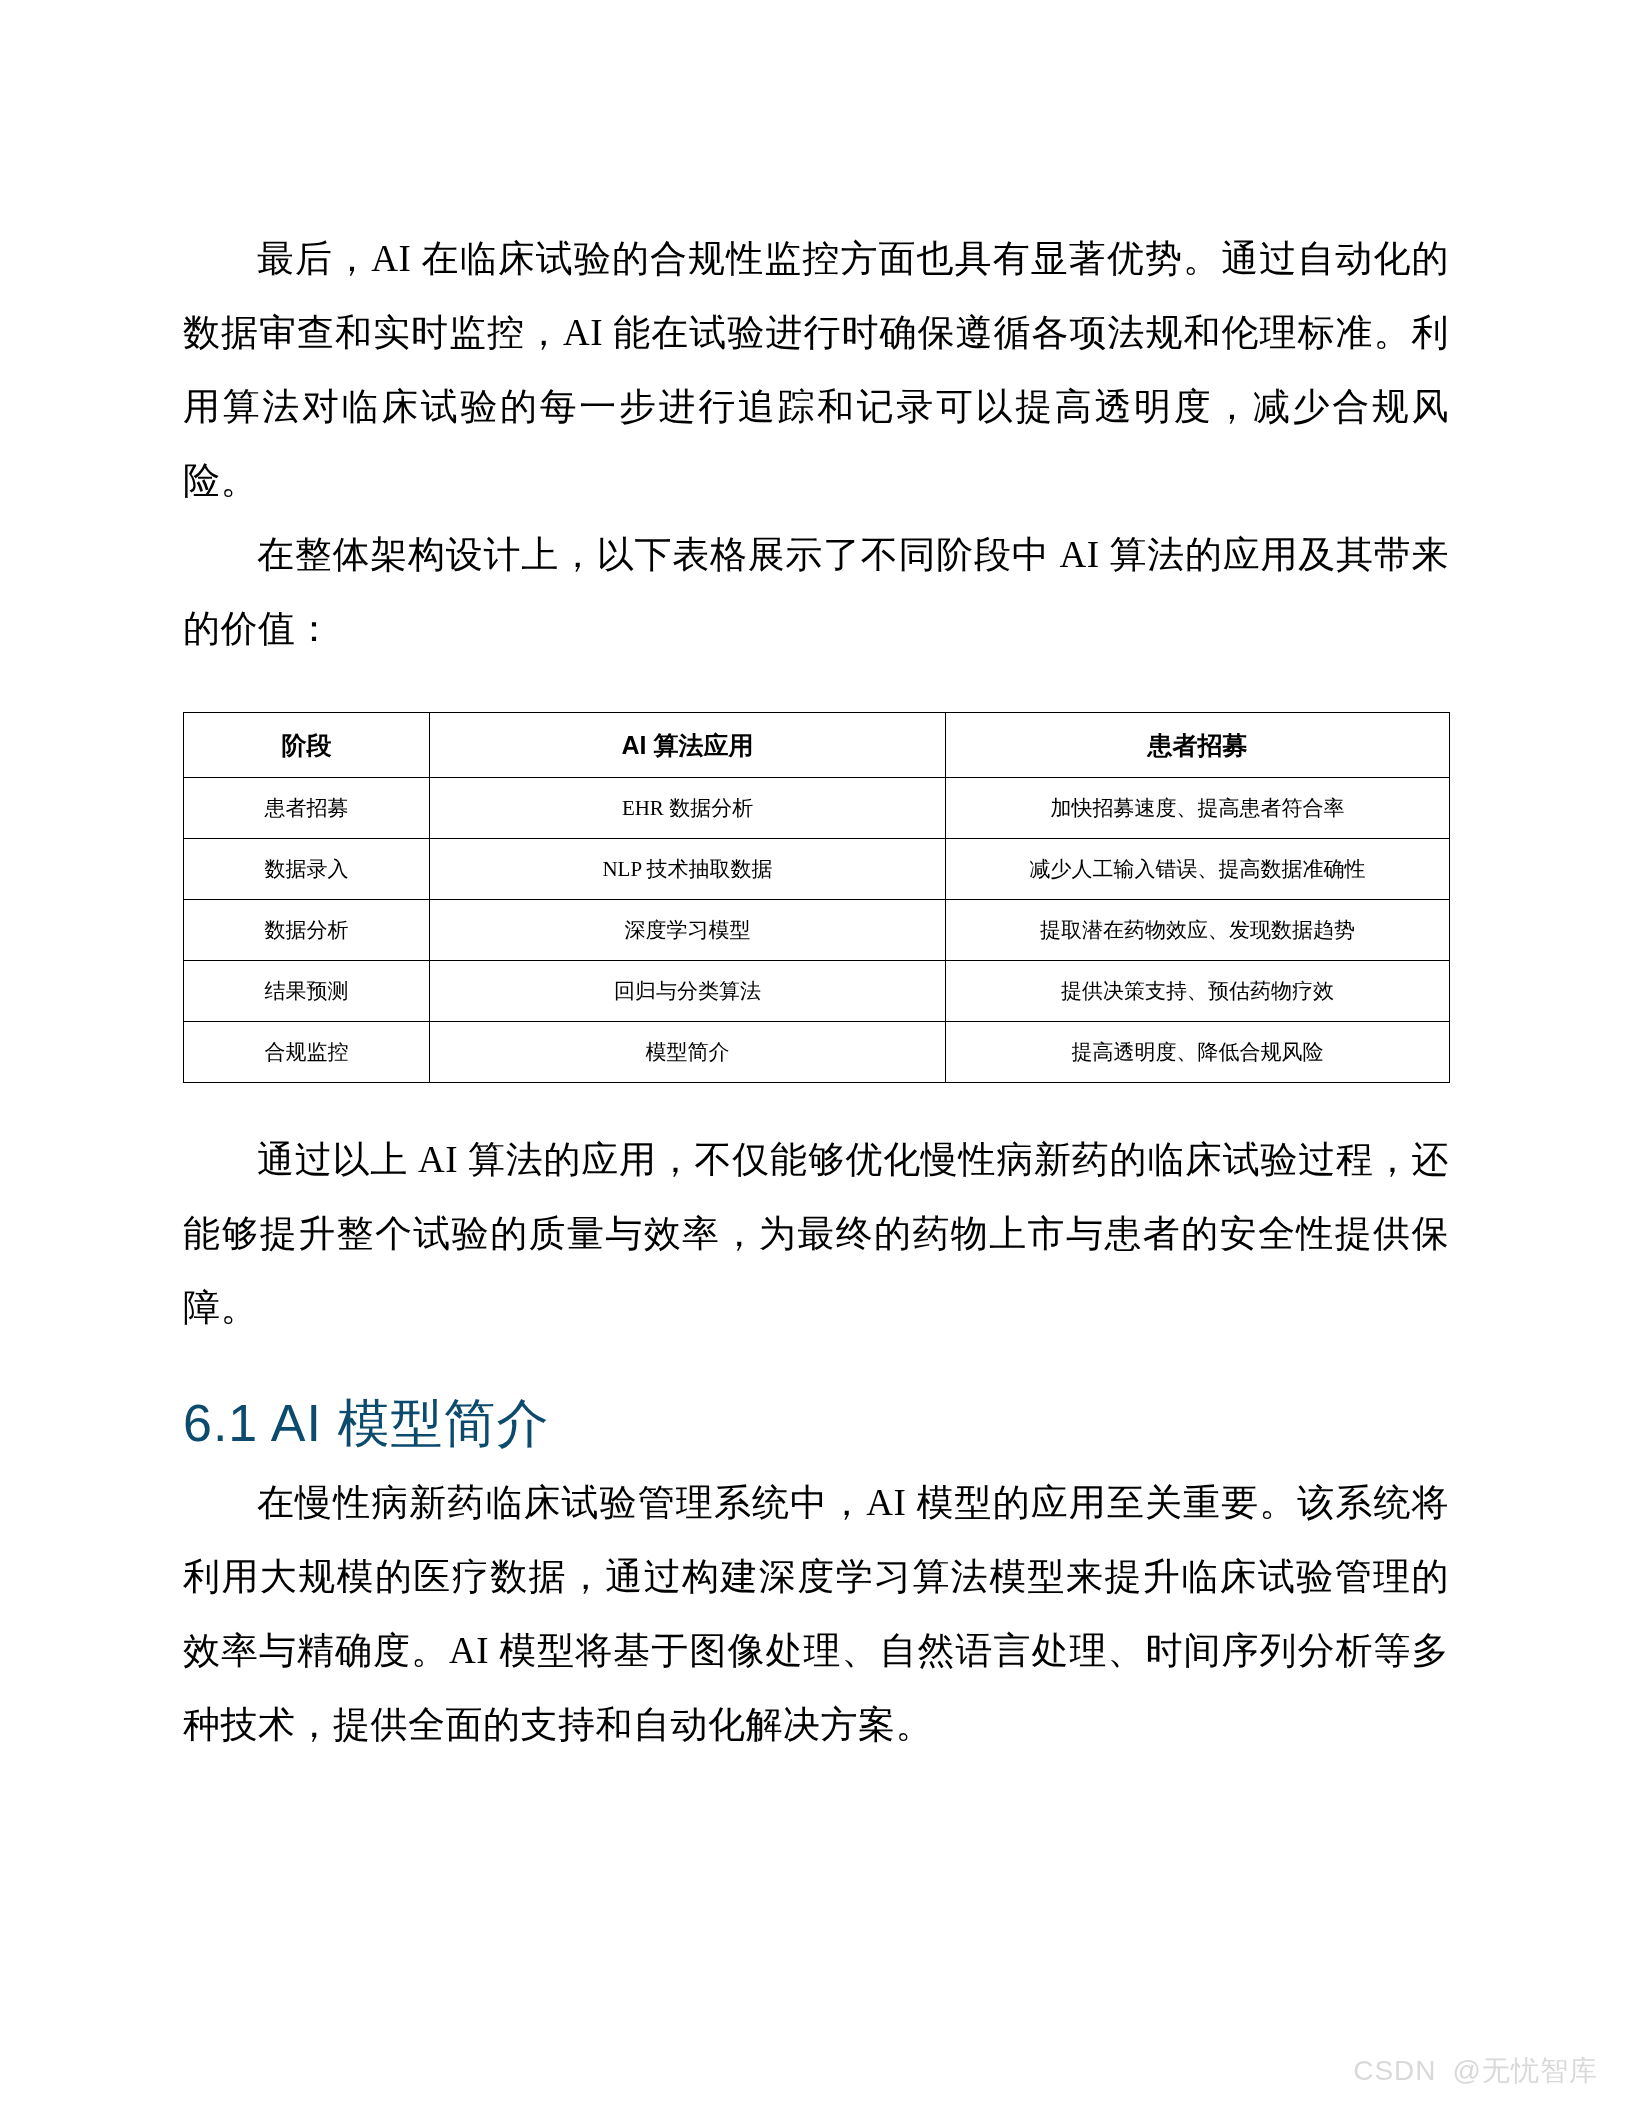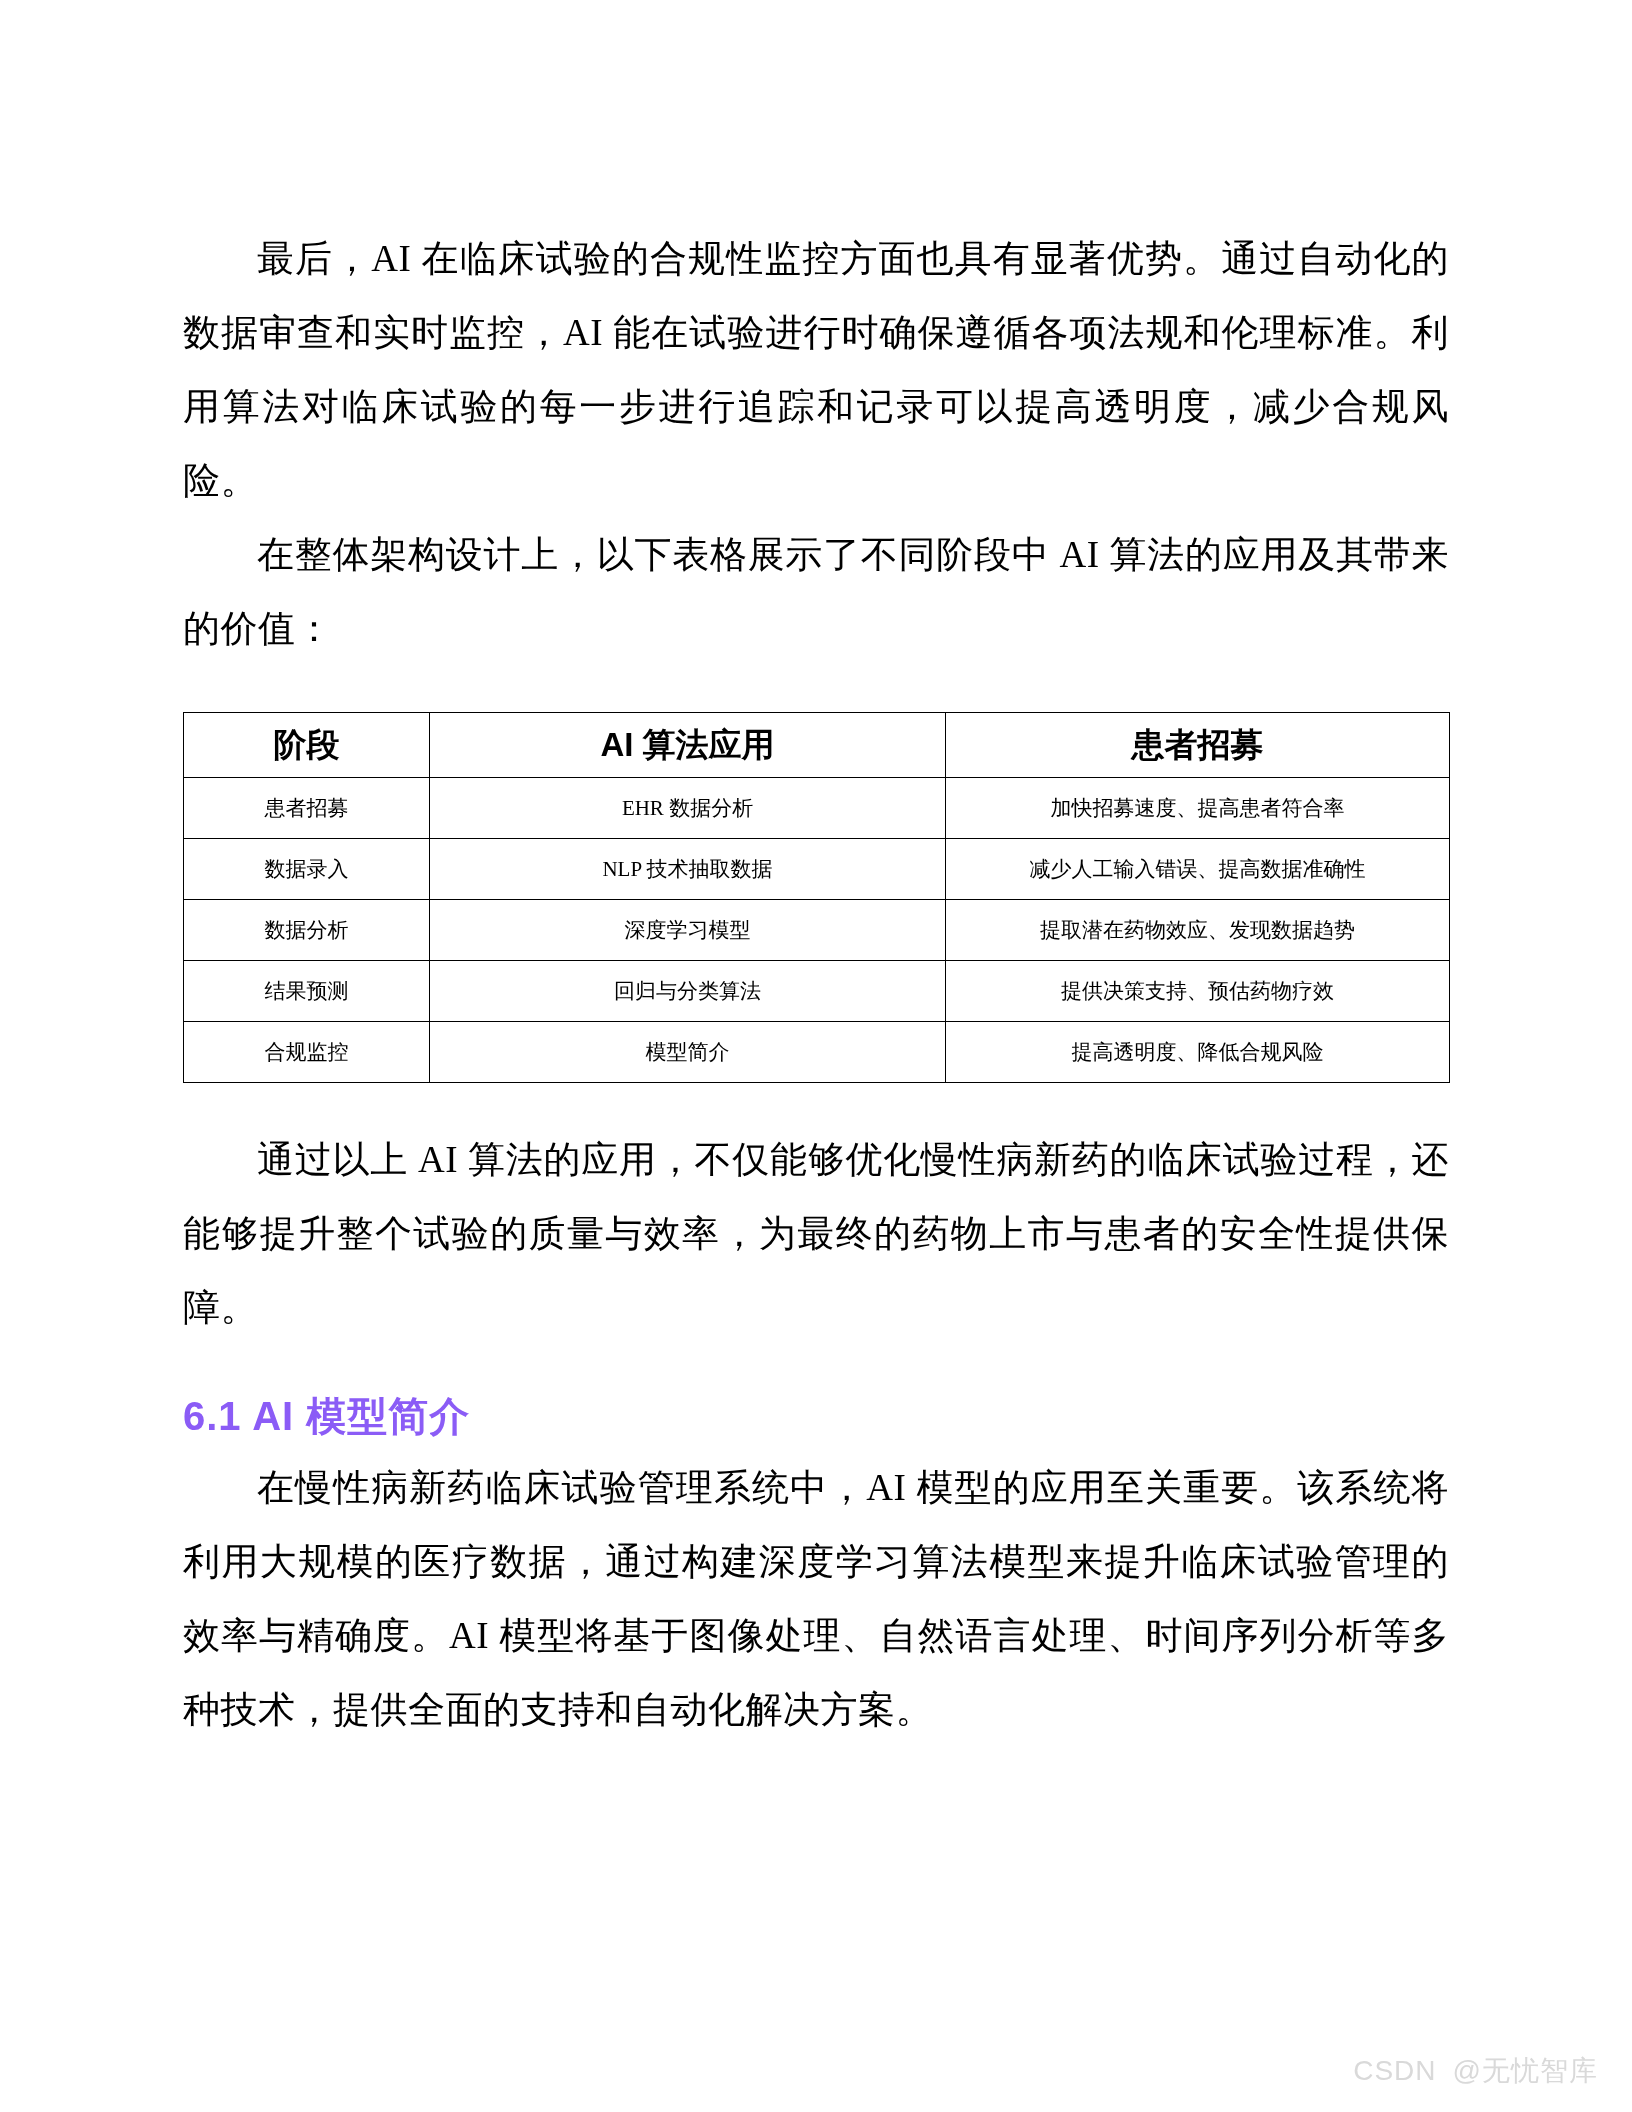--- a/index.html
+++ b/index.html
@@ -39,25 +39,25 @@
     margin-top: 222px;
   }
   p.body + p.body {
     margin-top: 0;
   }
 
   
   h2.section-heading {
     margin: 0;
     font-family: "Liberation Sans", "DejaVu Sans", sans-serif;
-    font-size: 40px;
-    font-weight: bold;
+    font-size: 52px;
+    font-weight: normal;
     line-height: 1.25;
     letter-spacing: 1px;
-    color: #8b5cf6;
+    color: #0c4a6e;
   }
 
   
   table.ai-table {
     border-collapse: collapse;
     width: 1266px;
     table-layout: fixed;
     margin: 0;
   }
   table.ai-table td, table.ai-table th {
@@ -66,21 +66,21 @@
     vertical-align: middle;
     font-size: 21px;
     line-height: 48px;
     padding: 6px 8px;
     font-family: "Liberation Serif", "DejaVu Serif", serif;
     font-weight: normal;
   }
   table.ai-table thead th {
     font-family: "Liberation Sans", "DejaVu Sans", sans-serif;
     font-weight: bold;
-    font-size: 33px;
+    font-size: 25px;
     height: 52px;
   }
   table.ai-table tbody td {
     height: 48px;
   }
   col.c1 { width: 246px; }
   col.c2 { width: 516px; }
   col.c3 { width: 504px; }
 
   .table-wrap { margin-top: 46px; margin-bottom: 40px; }

